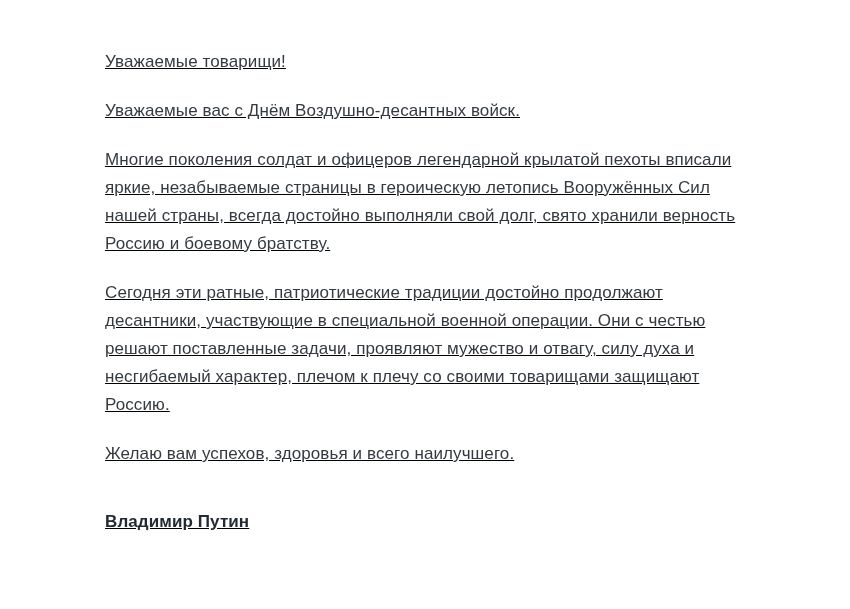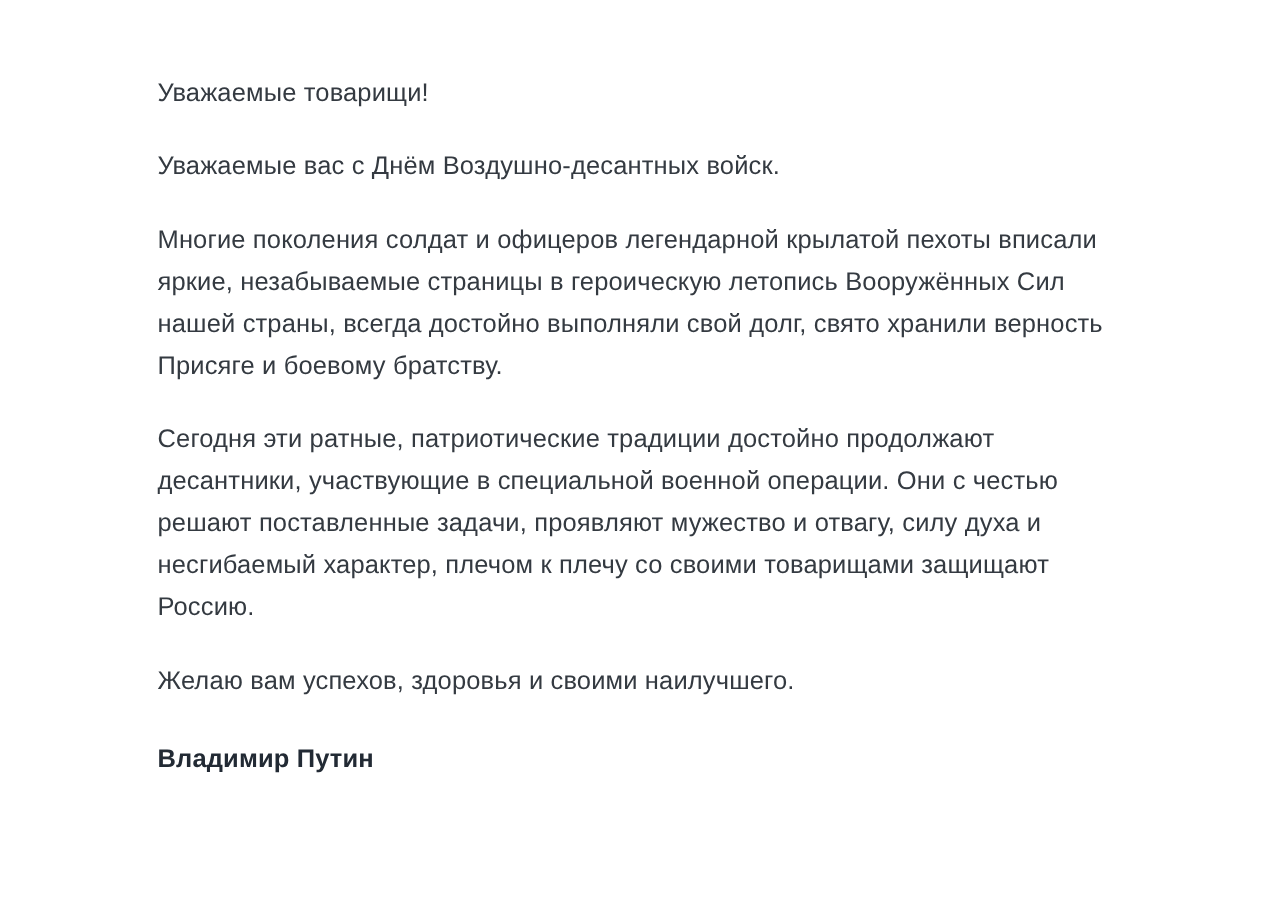--- a/index.html
+++ b/index.html
@@ -10,42 +10,43 @@
   body {
     width: 850px;
     height: 609px;
     overflow: hidden;
     font-family: "Liberation Sans", sans-serif;
   }
   .letter {
     box-sizing: border-box;
     padding: 48px 68px 0 105px;
     max-width: 850px;
+    text-decoration: underline;
   }
   .letter p {
     margin: 0 0 21px 0;
     max-width: 648px;
     font-size: 17px;
     line-height: 28px;
     letter-spacing: 0.1px;
     color: #343a41;
     font-weight: 400;
   }
   .letter p.salutation {
     margin-bottom: 21px;
   }
   .letter p.signature {
     font-weight: 700;
     color: #222a34;
-    margin-top: 24px;
+    margin-top: 40px;
   }
 </style>
 </head>
 <body>
 
 <div class="letter">
   <p class="salutation">Уважаемые товарищи!</p>
   <p>Уважаемые вас с Днём Воздушно-десантных войск.</p>
-  <p>Многие поколения солдат и офицеров легендарной крылатой пехоты вписали яркие, незабываемые страницы в героическую летопись Вооружённых Сил нашей страны, всегда достойно выполняли свой долг, свято хранили верность Присяге и боевому братству.</p>
+  <p>Многие поколения солдат и офицеров легендарной крылатой пехоты вписали яркие, незабываемые страницы в героическую летопись Вооружённых Сил нашей страны, всегда достойно выполняли свой долг, свято хранили верность Россию и боевому братству.</p>
   <p>Сегодня эти ратные, патриотические традиции достойно продолжают десантники, участвующие в специальной военной операции. Они с честью решают поставленные задачи, проявляют мужество и отвагу, силу духа и несгибаемый характер, плечом к плечу со своими товарищами защищают Россию.</p>
-  <p>Желаю вам успехов, здоровья и своими наилучшего.</p>
+  <p>Желаю вам успехов, здоровья и всего наилучшего.</p>
   <p class="signature">Владимир Путин</p>
 </div>
 
 </body></html>

